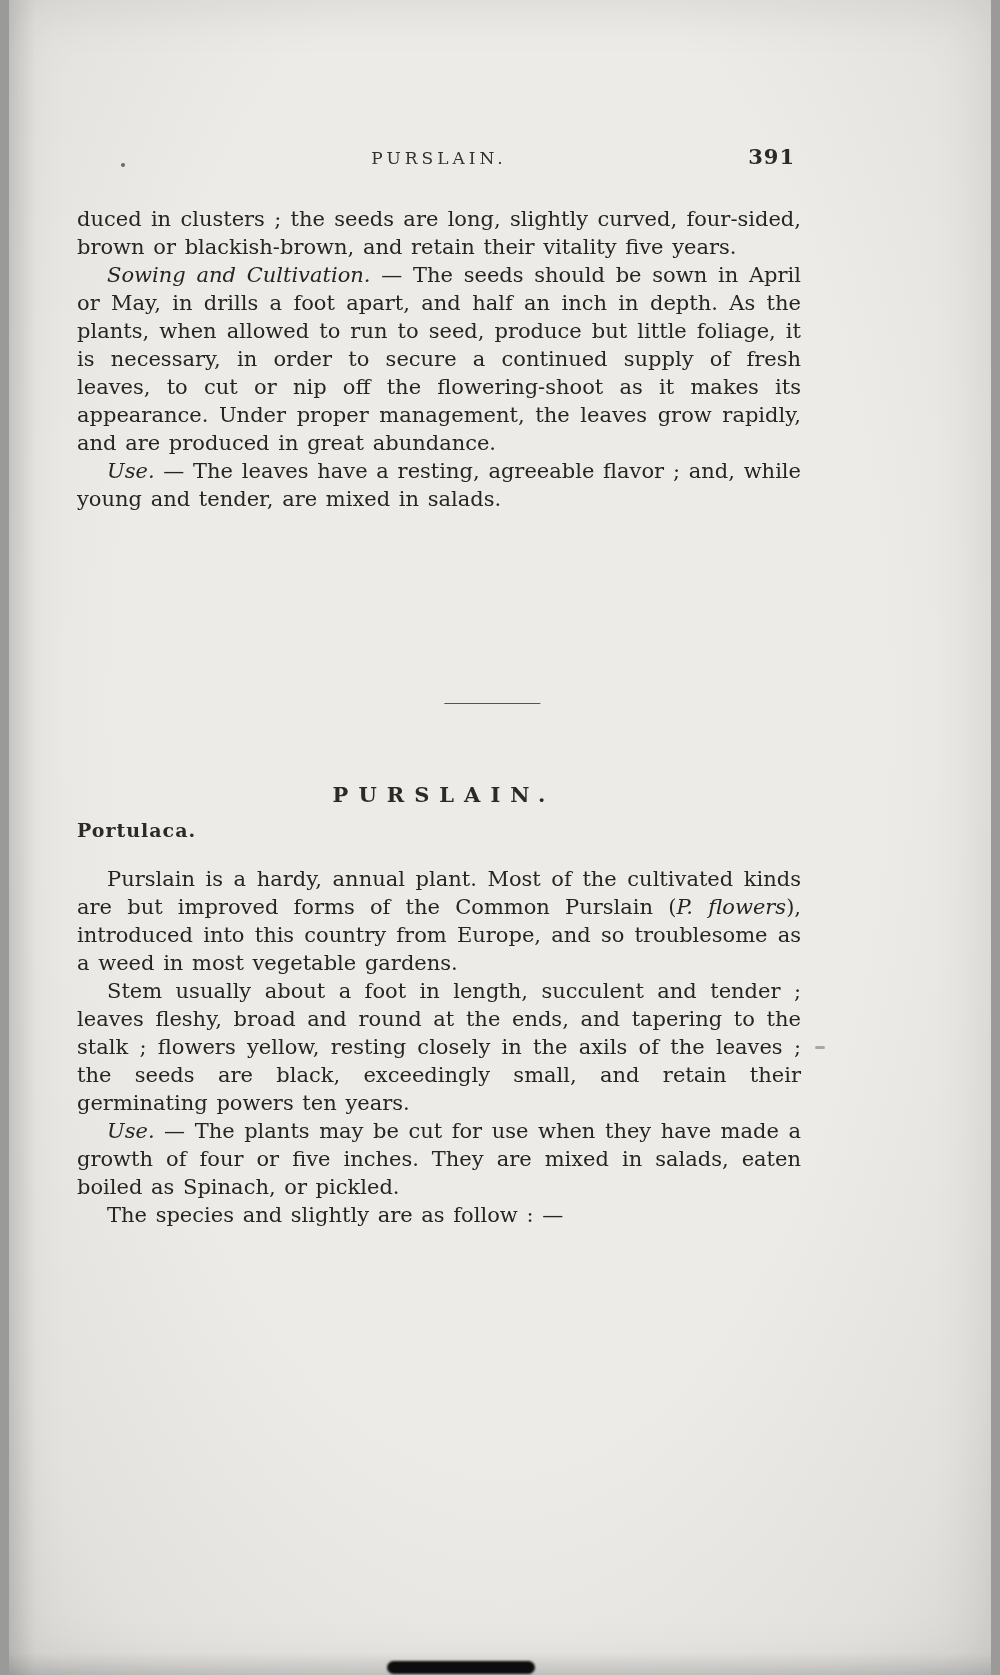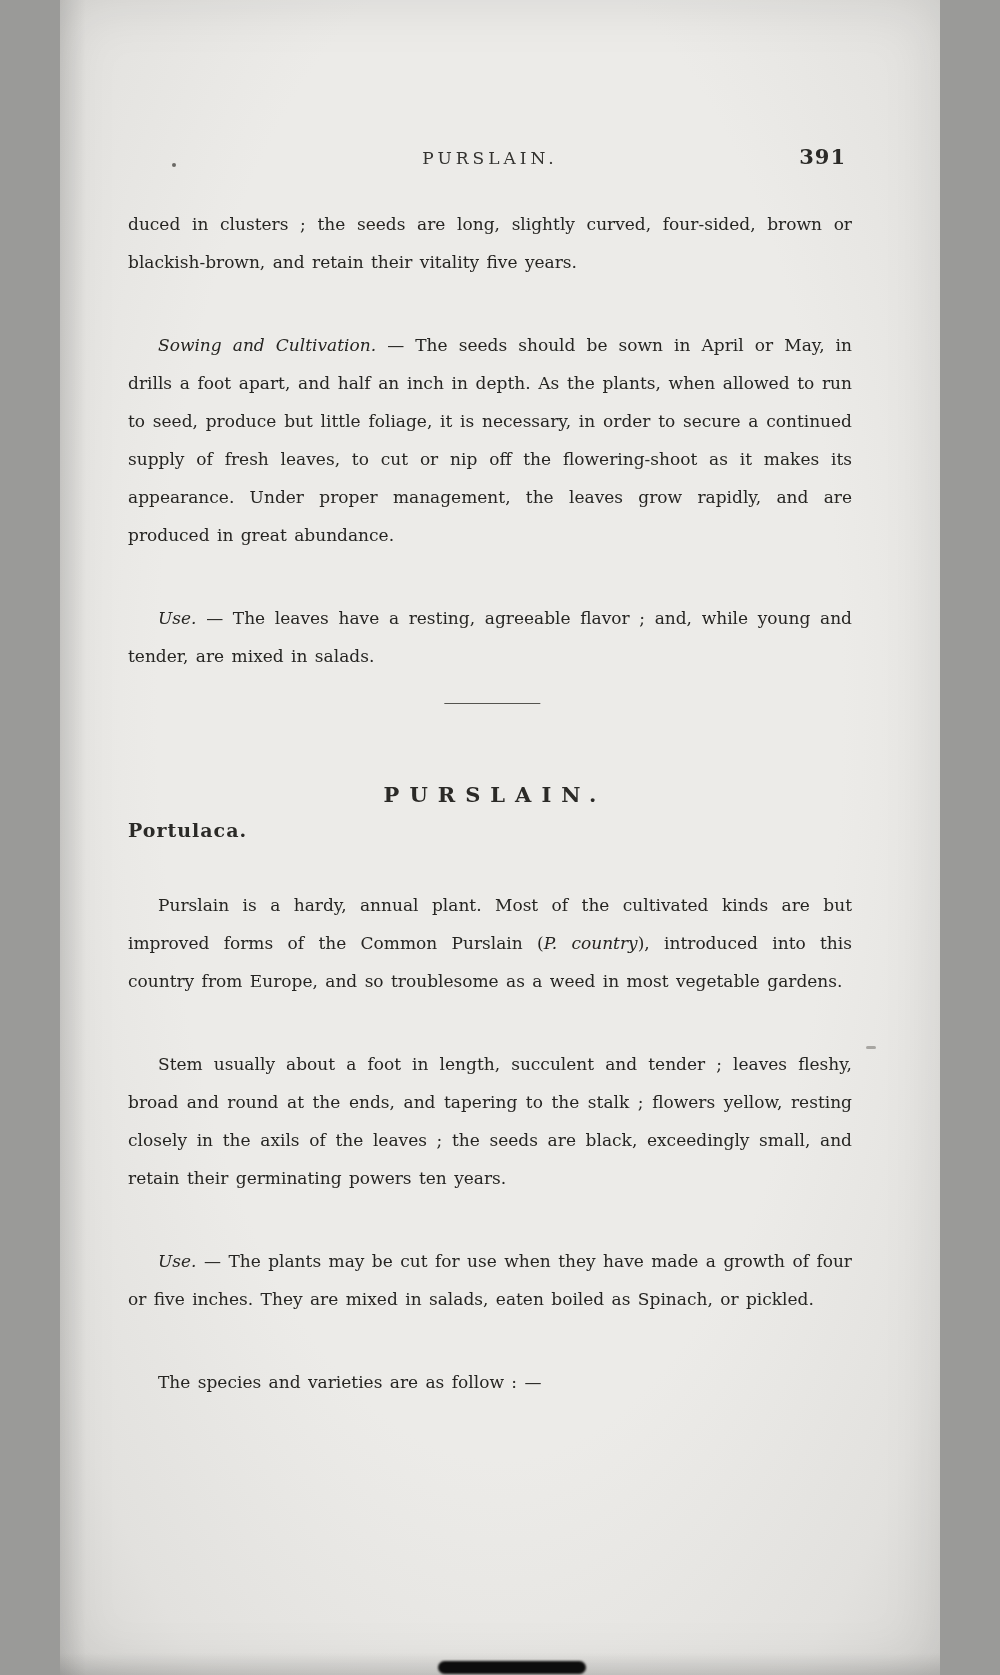--- a/index.html
+++ b/index.html
@@ -2,21 +2,21 @@
 <html><head>
 <meta charset="utf-8">
 <style>
   html, body {
     margin: 0;
     padding: 0;
     background: #9a9a98;
   }
   .page {
     position: relative;
-    width: 880px;
+    width: 982px;
     height: 1675px;
     margin: 0 auto;
     background: radial-gradient(ellipse at 50% 42%, #ecebe8 55%, #e2e1de 85%, #d6d5d2 100%);
     box-shadow: inset 0 0 60px rgba(0,0,0,0.10);
     overflow: hidden;
     font-family: "DejaVu Serif", "Liberation Serif", serif;
     color: #262522;
   }
 
   
@@ -51,27 +51,27 @@
   .text-block {
     position: absolute;
     left: 68px;
     width: 724px;
   }
   .top-block { top: 205px; }
   .article-block { top: 782px; }
 
   .para {
     margin: 0;
-    font-size: 17px;
-    line-height: 38px;
+    font-size: 21px;
+    line-height: 28px;
     text-align: justify;
     word-spacing: 2px;
     color: #262522;
   }
-  .para.indent { text-indent: 30px; margin-top: 45px; }
+  .para.indent { text-indent: 30px; }
   .it { font-style: italic; }
 
   
   .section-divider {
     position: absolute;
     top: 703px;
     left: 50%;
     transform: translateX(-58%);
     width: 96px;
     height: 0;
@@ -159,23 +159,23 @@
       <p class="para indent"><span class="it">Sowing and Cultivation.</span><span> — The seeds should be sown in April or May, in drills a foot apart, and half an inch in depth. As the plants, when allowed to run to seed, produce but little foliage, it is necessary, in order to secure a continued supply of fresh leaves, to cut or nip off the flowering-shoot as it makes its appearance. Under proper management, the leaves grow rapidly, and are produced in great abundance.</span></p>
       <p class="para indent"><span class="it">Use.</span><span> — The leaves have a resting, agreeable flavor ; and, while young and tender, are mixed in salads.</span></p>
     </div>
 
   <div class="section-divider"></div>
 
   <div class="text-block article-block">
     <h2 class="article-title">PURSLAIN.</h2>
     <h3 class="article-subtitle">Portulaca.</h3>
     <div>
-        <p class="para indent"><span>Purslain is a hardy, annual plant. Most of the cultivated kinds are but improved forms of the Common Purslain (</span><span class="it">P. country</span><span>), introduced into this country from Europe, and so troublesome as a weed in most vegetable gardens.</span></p>
+        <p class="para indent"><span>Purslain is a hardy, annual plant. Most of the cultivated kinds are but improved forms of the Common Purslain (</span><span class="it">P. flowers</span><span>), introduced into this country from Europe, and so troublesome as a weed in most vegetable gardens.</span></p>
         <p class="para indent"><span>Stem usually about a foot in length, succulent and tender ; leaves fleshy, broad and round at the ends, and tapering to the stalk ; flowers yellow, resting closely in the axils of the leaves ; the seeds are black, exceedingly small, and retain their germinating powers ten years.</span></p>
         <p class="para indent"><span class="it">Use.</span><span> — The plants may be cut for use when they have made a growth of four or five inches. They are mixed in salads, eaten boiled as Spinach, or pickled.</span></p>
-        <p class="para indent"><span>The species and varieties are as follow : —</span></p>
+        <p class="para indent"><span>The species and slightly are as follow : —</span></p>
       </div>
   </div>
 
   <div class="artifact-smudge-right"></div>
   <div class="artifact-bar-bottom"></div>
 
 </div>
 
 </body></html>

